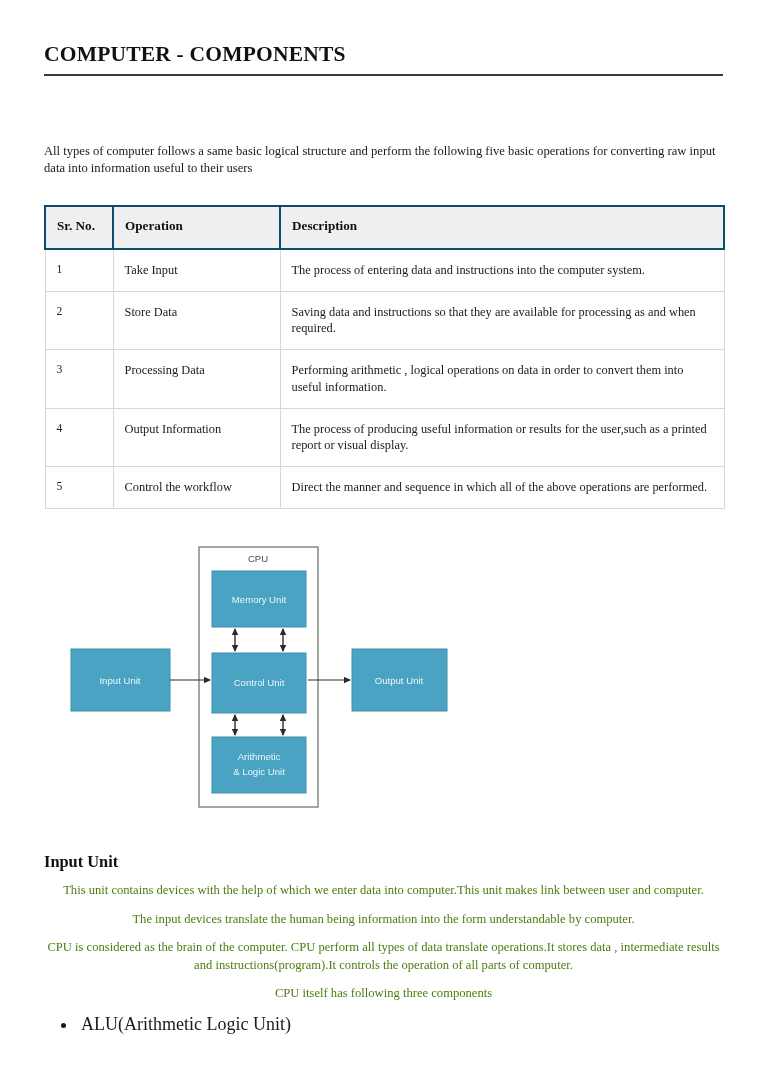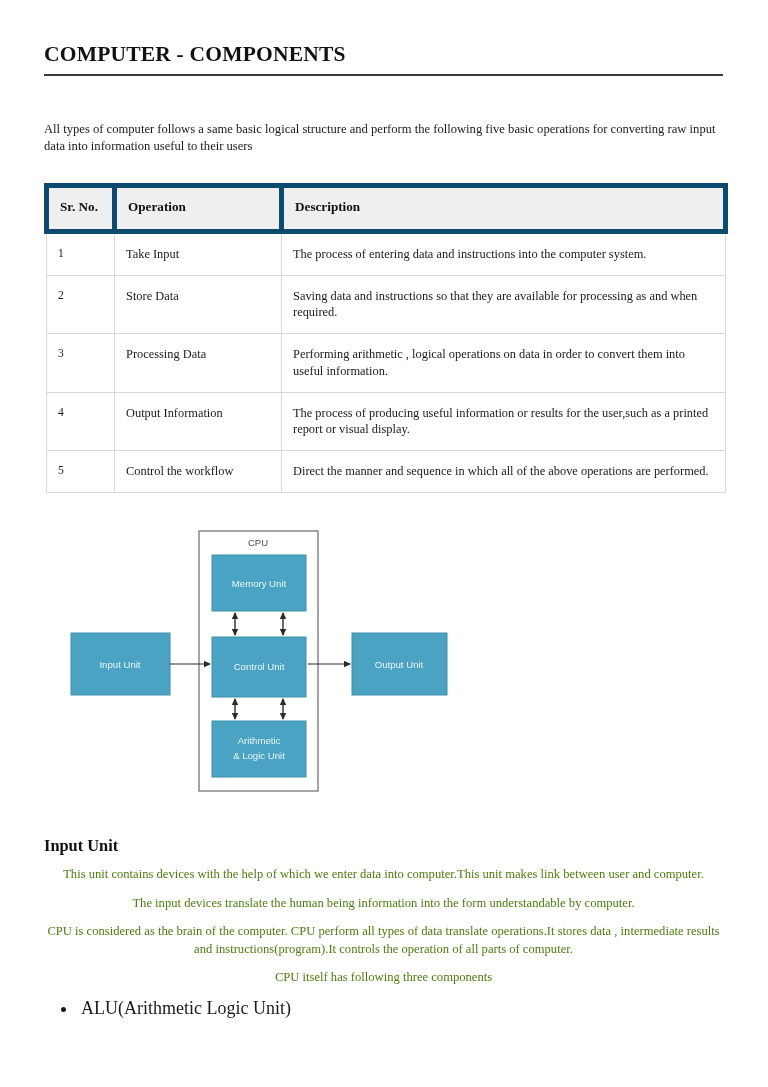--- a/index.html
+++ b/index.html
@@ -41,42 +41,42 @@
   .title-rule {
     margin-top: 7px;
     height: 0;
     border-bottom: 2px solid #3a3a3a;
     width: 100%;
   }
 
   
   .intro {
     margin: 0;
-    padding-top: 45px;
+    padding-top: 67px;
     font-size: 12.6px;
     line-height: 1.38;
     text-align: left;
     color: #1a1a1a;
   }
 
   
   .ops-table {
     margin-top: 28px;
     width: 679px;
     border-collapse: collapse;
     table-layout: fixed;
     border: 1px solid #d8d8d8;
   }
   .ops-table col.c-sr    { width: 68px; }
   .ops-table col.c-op    { width: 167px; }
   .ops-table col.c-desc  { width: 444px; }
 
   .ops-table th {
     background: #efefef;
-    border: 5px solid #0c4a6e;
+    border: 2px solid #0c4a6e;
     text-align: left;
     vertical-align: top;
     font-weight: bold;
     font-size: 13.2px;
     line-height: 1.24;
     padding: 11px 11px 13px 11px;
     color: #111111;
   }
   .ops-table td {
     border: 1px solid #d8d8d8;

